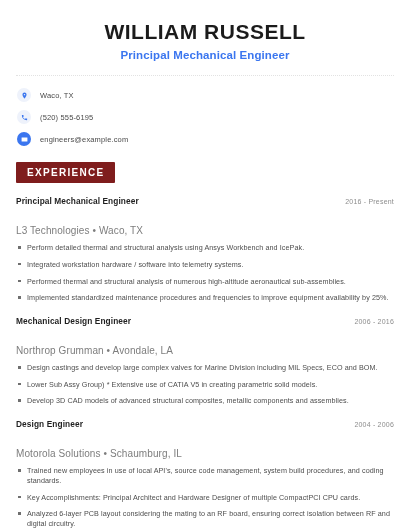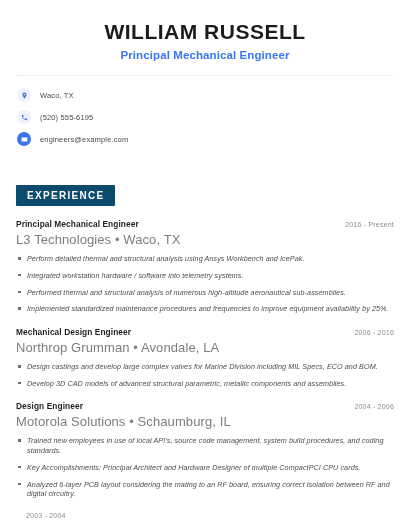--- a/index.html
+++ b/index.html
@@ -82,28 +82,27 @@
     margin-left: 9px;
     letter-spacing: 0.15px;
   }
 
   
   .section {
     margin-top: 16px;
   }
   .section-badge {
     display: inline-block;
-    background: #0c4a6e;
+    background: #7f1d1d;
     color: #ffffff;
     font-size: 10px;
     font-weight: bold;
     letter-spacing: 1.3px;
     padding: 5px 11px 5px 11px;
     border-radius: 1px;
-    margin-top: 23px;
   }
 
   
   .entry {
     margin-top: 13px;
   }
   .entry-head {
     display: flex;
     align-items: baseline;
     justify-content: space-between;
@@ -115,40 +114,39 @@
     letter-spacing: 0.1px;
   }
   .entry-dates {
     font-size: 7px;
     color: #8d8d8d;
     white-space: nowrap;
     padding-left: 10px;
     letter-spacing: 0.2px;
   }
   .entry-company {
-    font-size: 13px;
+    font-size: 10px;
     color: #7d7d7d;
-    margin-top: 3px;
+    margin-top: 19px;
     letter-spacing: 0.1px;
   }
 
   .bullets {
     list-style: none;
     margin: 7px 0 0 0;
     padding: 0;
   }
   .bullet {
     position: relative;
     font-size: 7.2px;
     color: #4d4d4d;
     line-height: 1.35;
     padding-left: 11px;
     margin-bottom: 7px;
     letter-spacing: 0.08px;
-    font-style: italic;
   }
   .bullet:last-child {
     margin-bottom: 0;
   }
   .bullet::before {
     content: "";
     position: absolute;
     left: 2px;
     top: 3px;
     width: 2.5px;
@@ -217,21 +215,22 @@
     </div>
 
     <div class="entry">
       <div class="entry-head">
         <span class="entry-role">Mechanical Design Engineer</span>
         <span class="entry-dates">2006 - 2016</span>
       </div>
       <div class="entry-company">Northrop Grumman • Avondale, LA</div>
       <ul class="bullets">
         <li class="bullet">Design castings and develop large complex valves for Marine Division including MIL Specs, ECO and BOM.</li>
-        <li class="bullet">Develop 3D CAD models of advanced structural parametric, metallic components and assemblies.</li>
+        <li class="bullet">Lower Sub Assy Group) * Extensive use of CATIA V5 in creating parametric solid models.</li>
+        <li class="bullet">Develop 3D CAD models of advanced structural composites, metallic components and assemblies.</li>
       </ul>
     </div>
 
     <div class="entry">
       <div class="entry-head">
         <span class="entry-role">Design Engineer</span>
         <span class="entry-dates">2004 - 2006</span>
       </div>
       <div class="entry-company">Motorola Solutions • Schaumburg, IL</div>
       <ul class="bullets">

